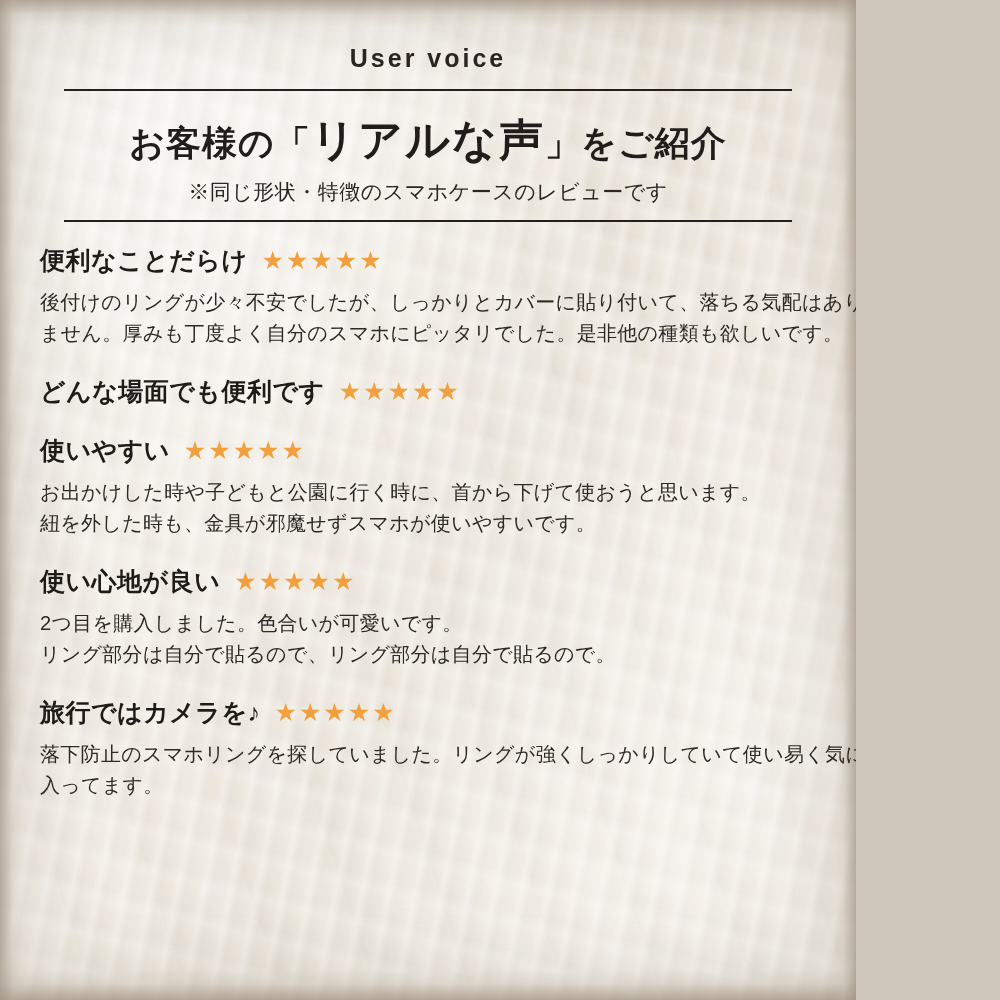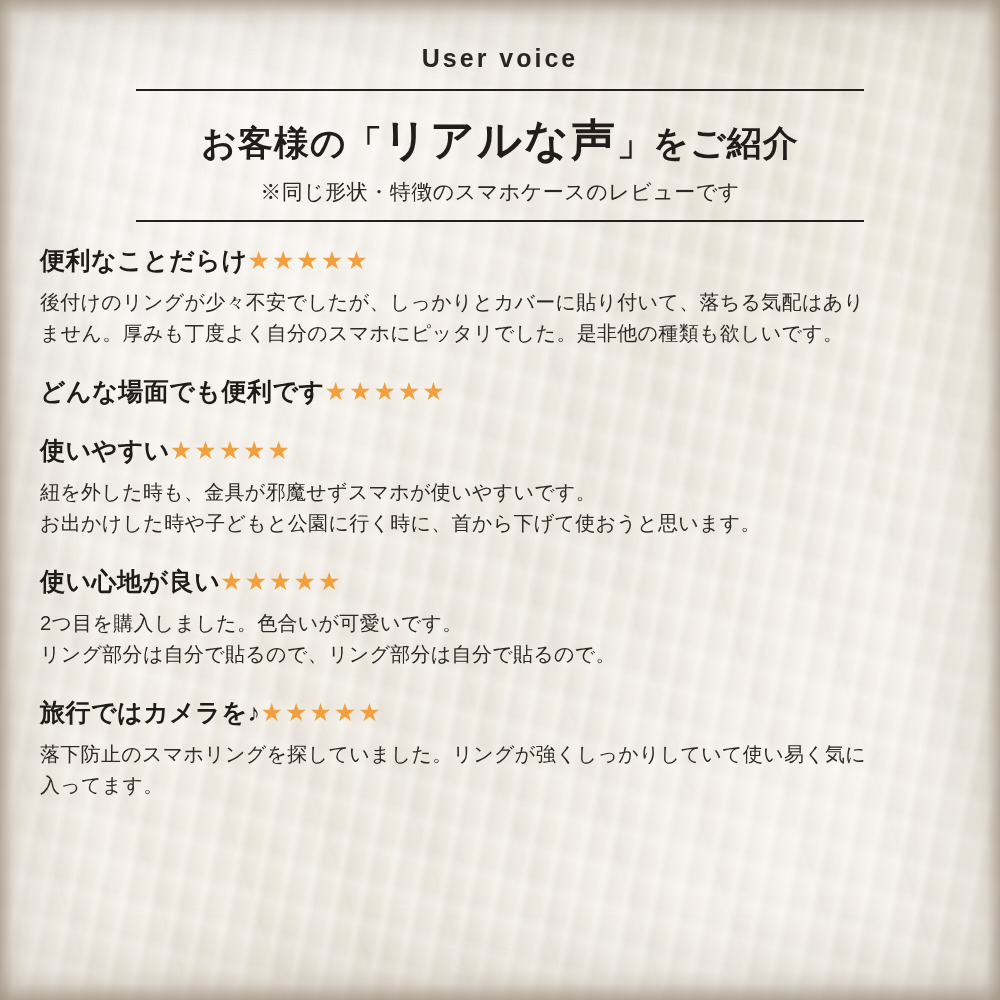--- a/index.html
+++ b/index.html
@@ -8,21 +8,21 @@
   }
   body {
     width: 1000px;
     height: 1000px;
     font-family: "Liberation Sans", sans-serif;
     background: #cfc6bb;
     overflow: hidden;
   }
   .page {
     position: relative;
-    width: 1000px;
+    width: 856px;
     height: 1000px;
     box-sizing: border-box;
     background:
       radial-gradient(ellipse at 20% 10%, rgba(255,255,255,0.55) 0%, rgba(255,255,255,0) 45%),
       radial-gradient(ellipse at 85% 80%, rgba(255,255,255,0.35) 0%, rgba(255,255,255,0) 50%),
       linear-gradient(115deg, #efeae1 0%, #f3eee6 30%, #ece6dc 55%, #f2ece3 80%, #e9e2d7 100%);
     overflow: hidden;
   }
   
   .texture {
@@ -106,20 +106,21 @@
     margin: 0 auto;
     width: 920px;
     padding-top: 22px;
   }
   .review {
     margin-bottom: 26px;
   }
   .review-head {
     display: flex;
     align-items: center;
+    gap: 14px;
     margin-bottom: 10px;
   }
   .review-title {
     font-size: 25px;
     font-weight: 700;
     color: #1f1b18;
     letter-spacing: 0.5px;
     white-space: nowrap;
   }
   .stars {
@@ -178,22 +179,22 @@
           <span class="stars">★★★★★</span>
         </div>
       </div>
 
       <div class="review">
         <div class="review-head">
           <span class="review-title">使いやすい</span>
           <span class="stars">★★★★★</span>
         </div>
         <div class="review-body">
+          <span class="line">お出かけした時や子どもと公園に行く時に、首から下げて使おうと思います。</span>
           <span class="line">紐を外した時も、金具が邪魔せずスマホが使いやすいです。</span>
-          <span class="line">お出かけした時や子どもと公園に行く時に、首から下げて使おうと思います。</span>
         </div>
       </div>
 
       <div class="review">
         <div class="review-head">
           <span class="review-title">使い心地が良い</span>
           <span class="stars">★★★★★</span>
         </div>
         <div class="review-body">
           <span class="line">2つ目を購入しました。色合いが可愛いです。</span>

